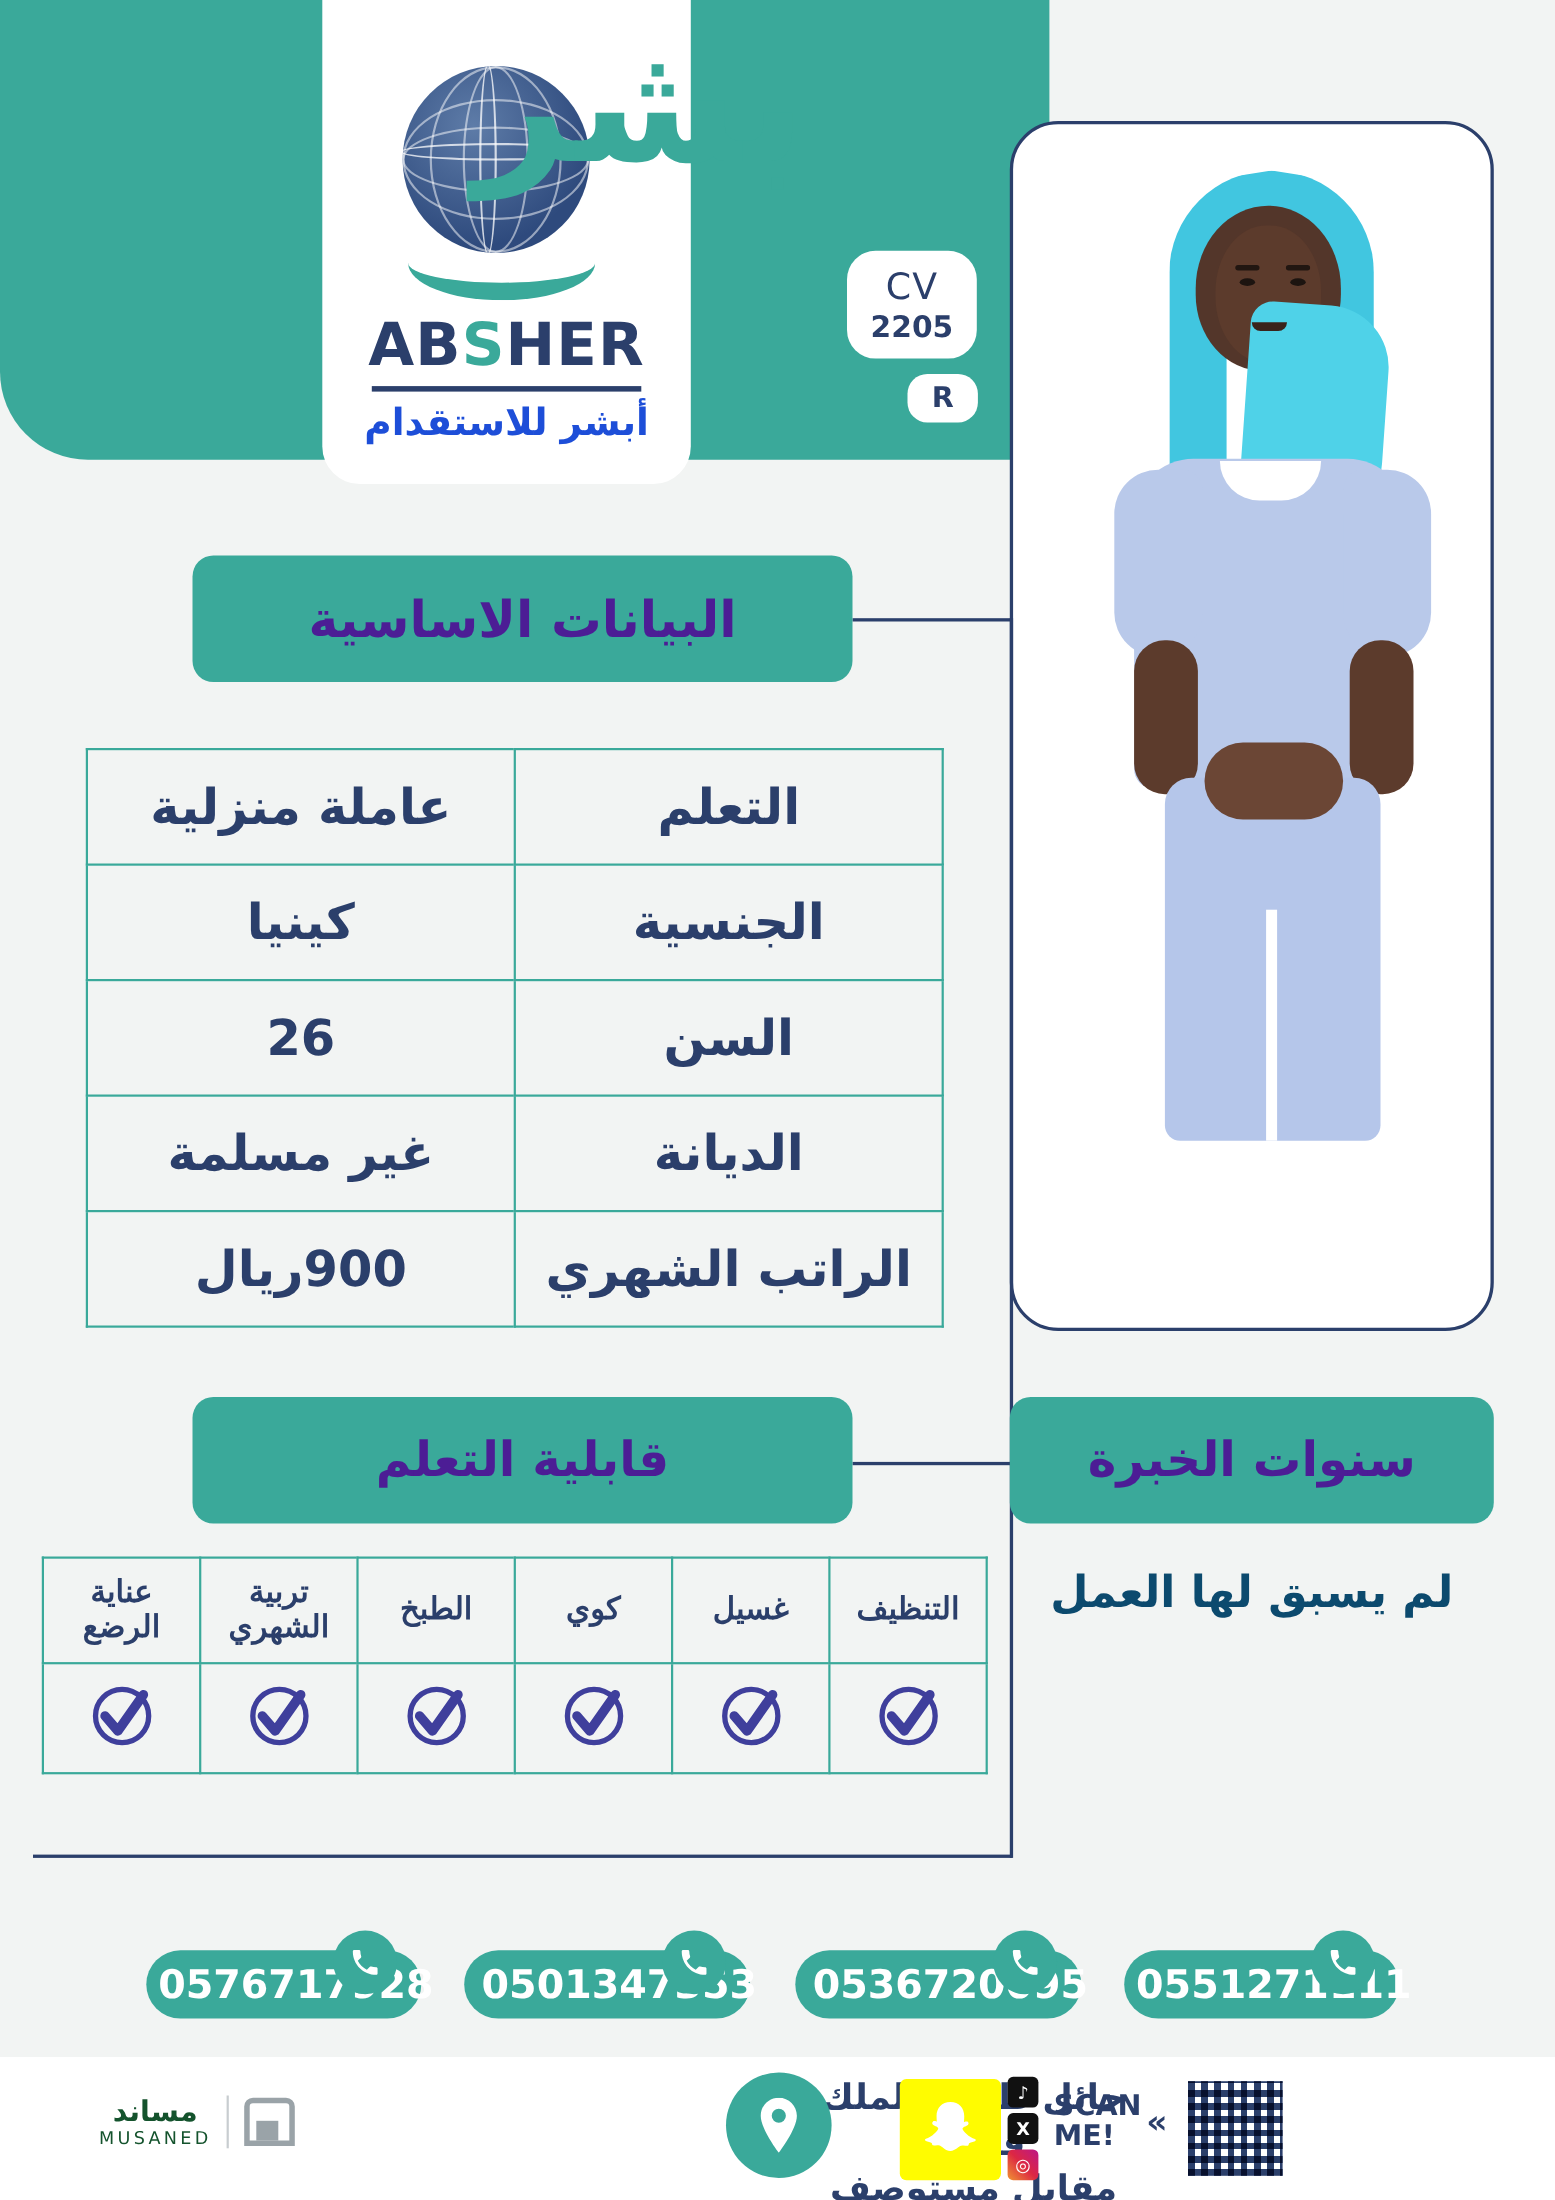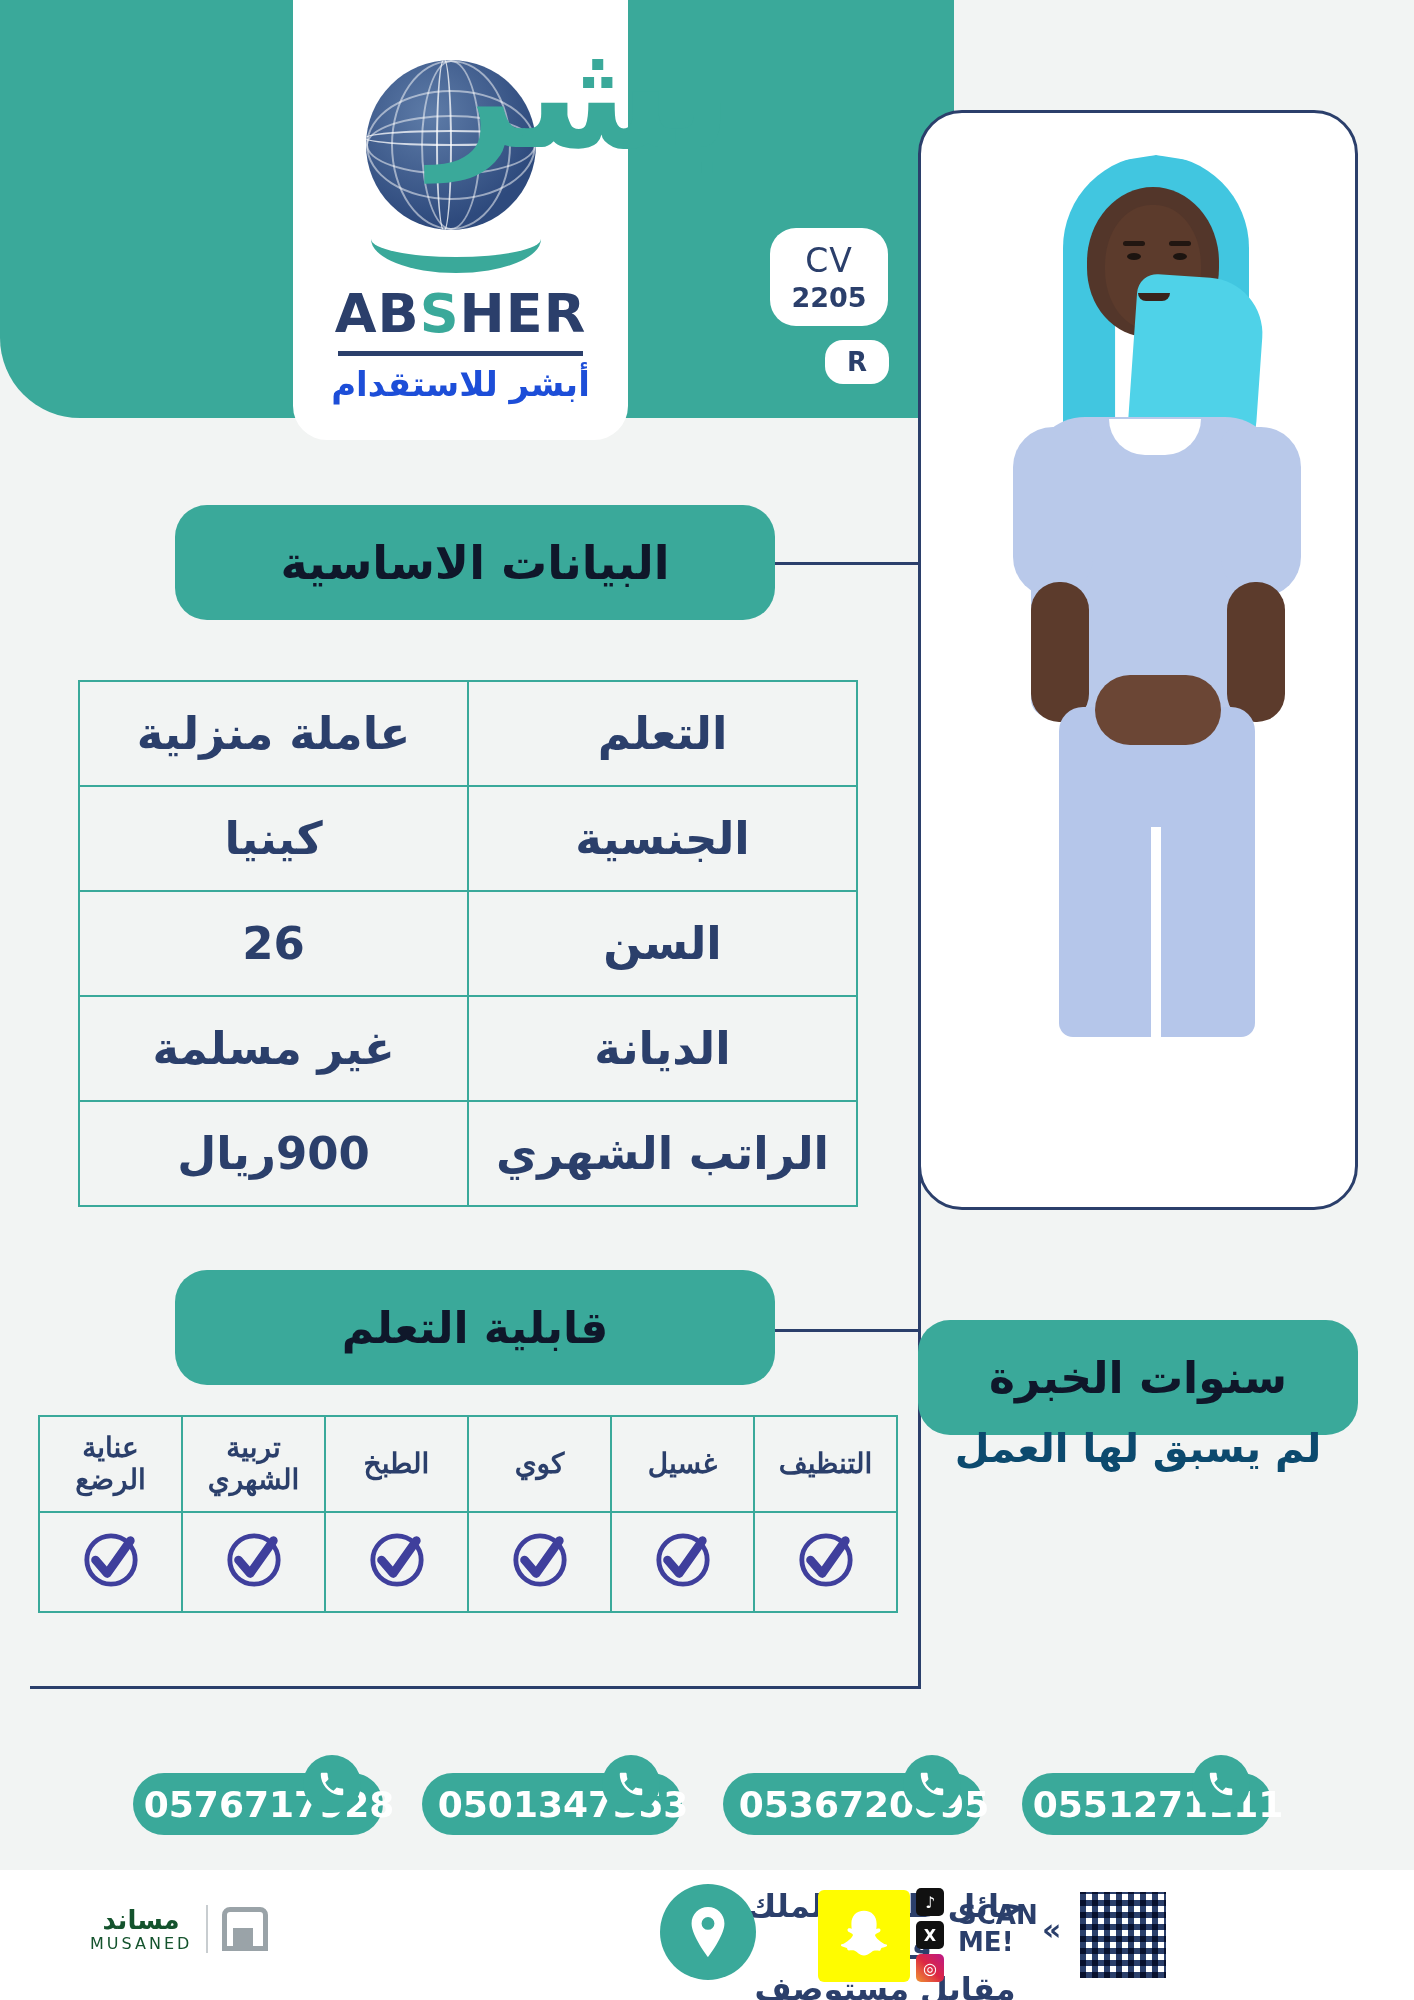--- a/index.html
+++ b/index.html
@@ -190,28 +190,28 @@
   .fig-arm-r { position: absolute; left: 292px; top: 455px; width: 58px; height: 140px; background: #5c3b2c; border-radius: 28px; }
   .fig-hands { position: absolute; left: 160px; top: 548px; width: 126px; height: 70px; background: #6b4635; border-radius: 36px; }
   .fig-legs { position: absolute; left: 124px; top: 580px; width: 196px; height: 330px; background: #b5c6ea; border-radius: 24px 24px 14px 14px; }
   .fig-leg-gap { position: absolute; left: 216px; top: 700px; width: 10px; height: 210px; background: #ffffff; }
   .fig-collar { position: absolute; left: 174px; top: 292px; width: 92px; height: 36px; background: #ffffff; border-radius: 0 0 46px 46px; }
 
   
   .pill {
     position: absolute;
     background: #3aa99a;
-    border-radius: 32px;
-    display: flex; align-items: center; justify-content: center;
-    color: #0f172a;
+    border-radius: 19px;
+    display: flex; align-items: center; justify-content: center;
+    color: #4c1d95;
     font-weight: 700;
   }
   #pill-basic { top: 505px; left: 175px; width: 600px; height: 115px; font-size: 46px; }
   #pill-learn { top: 1270px; left: 175px; width: 600px; height: 115px; font-size: 44px; }
-  #pill-exp   { top: 1320px; left: 918px; width: 440px; height: 115px; font-size: 44px; }
+  #pill-exp   { top: 1270px; left: 918px; width: 440px; height: 115px; font-size: 44px; }
 
   
   .conn {
     position: absolute;
     border-color: #2b3f6b;
     border-style: solid;
   }
   #conn-1 { top: 562px; left: 775px; width: 145px; height: 0; border-width: 3px 0 0 0; }
   #conn-2 { top: 562px; left: 918px; width: 0; height: 770px; border-width: 0 0 0 3px; }
   #conn-3 { top: 1329px; left: 775px; width: 145px; height: 0; border-width: 3px 0 0 0; }

